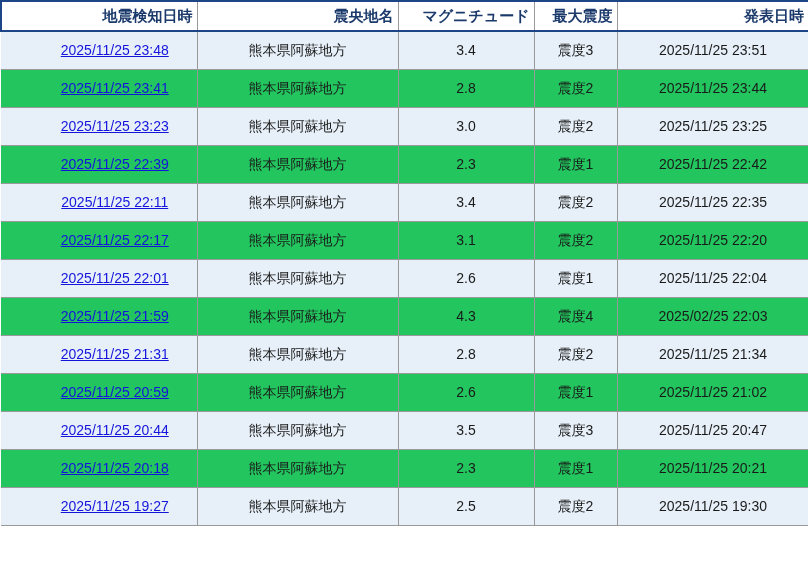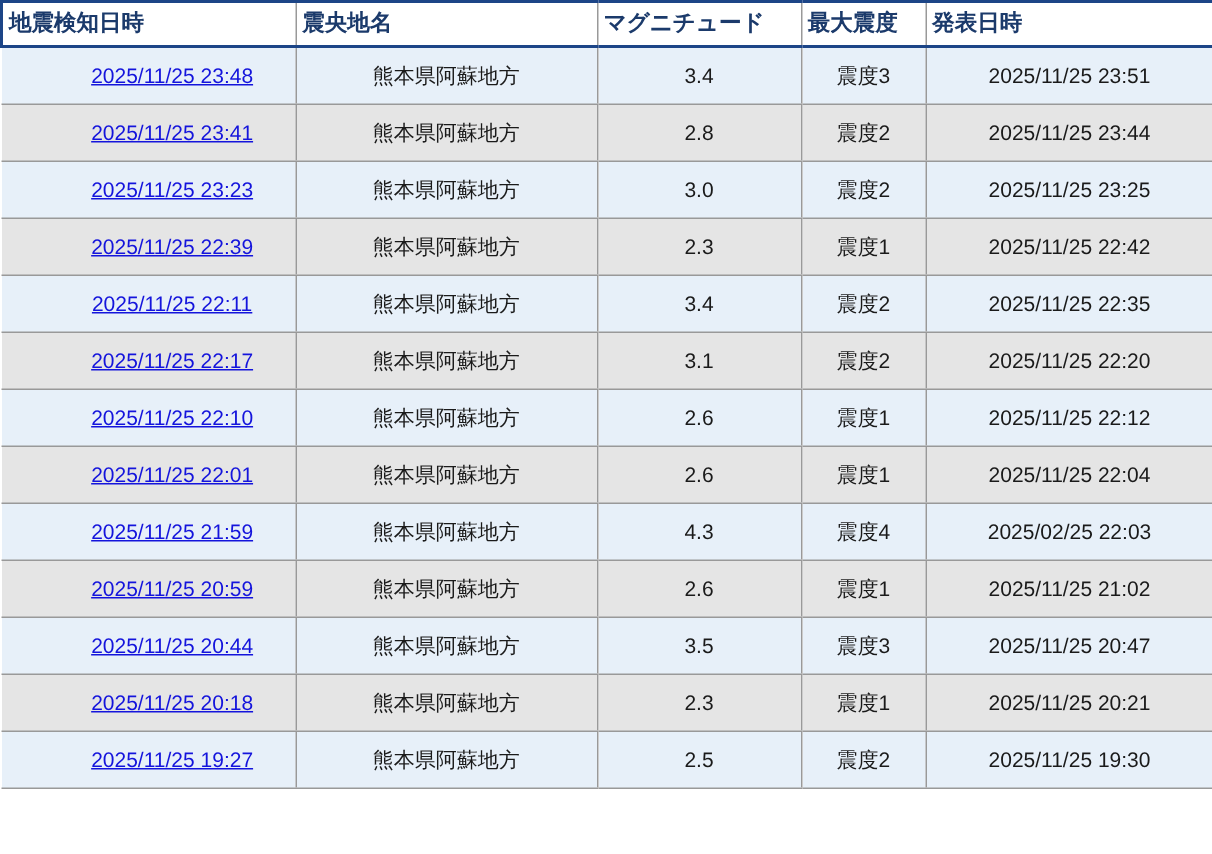--- a/index.html
+++ b/index.html
@@ -22,21 +22,21 @@
   col.c4 { width: 83px;  }
   col.c5 { width: 192px; }
 
   thead th {
     background: #ffffff;
     color: var(--header-text, #1b3a6b);
     font-size: 15px;
     font-weight: bold;
     line-height: 16px;
     padding: 6px 4px;
-    text-align: left;
+    text-align: right;
     border-top: 2px solid var(--header-border, #1c4587);
     border-bottom: 2px solid var(--header-border, #1c4587);
     border-left: 1px solid var(--grid-line, #999999);
     white-space: nowrap;
     overflow: hidden;
   }
   thead th:first-child { border-left: 2px solid var(--header-border, #1c4587); }
   thead th:last-child  { border-right: 2px solid var(--header-border, #1c4587); }
 
   tbody td {
@@ -46,21 +46,21 @@
     color: #1a1a1a;
     padding: 10px 4px;
     border-bottom: 1px solid var(--grid-line, #999999);
     border-left: 1px solid var(--grid-line, #999999);
     white-space: nowrap;
     overflow: hidden;
   }
   tbody td:first-child { border-left: none; }
   tbody td:last-child  { border-right: 1px solid var(--grid-line, #999999); }
 
-  tbody tr { background: #e5e5e5; }
+  tbody tr { background: #22c55e; }
   tbody tr:nth-child(odd) { background: var(--row-alt-bg, #e7f0f9); }
 
   a.detected-link {
     color: var(--link-color, #1414dc);
     text-decoration: underline;
     cursor: pointer;
     margin-left: 32px;
   }
 </style>
 </head>
@@ -134,47 +134,47 @@
     <td>
       <a class="detected-link" href="#">2025/11/25 22:17</a>
     </td>
     <td>熊本県阿蘇地方</td>
     <td>3.1</td>
     <td>震度2</td>
     <td>2025/11/25 22:20</td>
   </tr>
         <tr>
     <td>
-      <a class="detected-link" href="#">2025/11/25 22:10</a>
-    </td>
-    <td>熊本県阿蘇地方</td>
-    <td>2.6</td>
-    <td>震度1</td>
-    <td>2025/11/25 22:12</td>
-  </tr>
-        <tr>
-    <td>
       <a class="detected-link" href="#">2025/11/25 22:01</a>
     </td>
     <td>熊本県阿蘇地方</td>
     <td>2.6</td>
     <td>震度1</td>
     <td>2025/11/25 22:04</td>
   </tr>
         <tr>
     <td>
       <a class="detected-link" href="#">2025/11/25 21:59</a>
     </td>
     <td>熊本県阿蘇地方</td>
     <td>4.3</td>
     <td>震度4</td>
     <td>2025/02/25 22:03</td>
   </tr>
         <tr>
     <td>
+      <a class="detected-link" href="#">2025/11/25 21:31</a>
+    </td>
+    <td>熊本県阿蘇地方</td>
+    <td>2.8</td>
+    <td>震度2</td>
+    <td>2025/11/25 21:34</td>
+  </tr>
+        <tr>
+    <td>
       <a class="detected-link" href="#">2025/11/25 20:59</a>
     </td>
     <td>熊本県阿蘇地方</td>
     <td>2.6</td>
     <td>震度1</td>
     <td>2025/11/25 21:02</td>
   </tr>
         <tr>
     <td>
       <a class="detected-link" href="#">2025/11/25 20:44</a>

